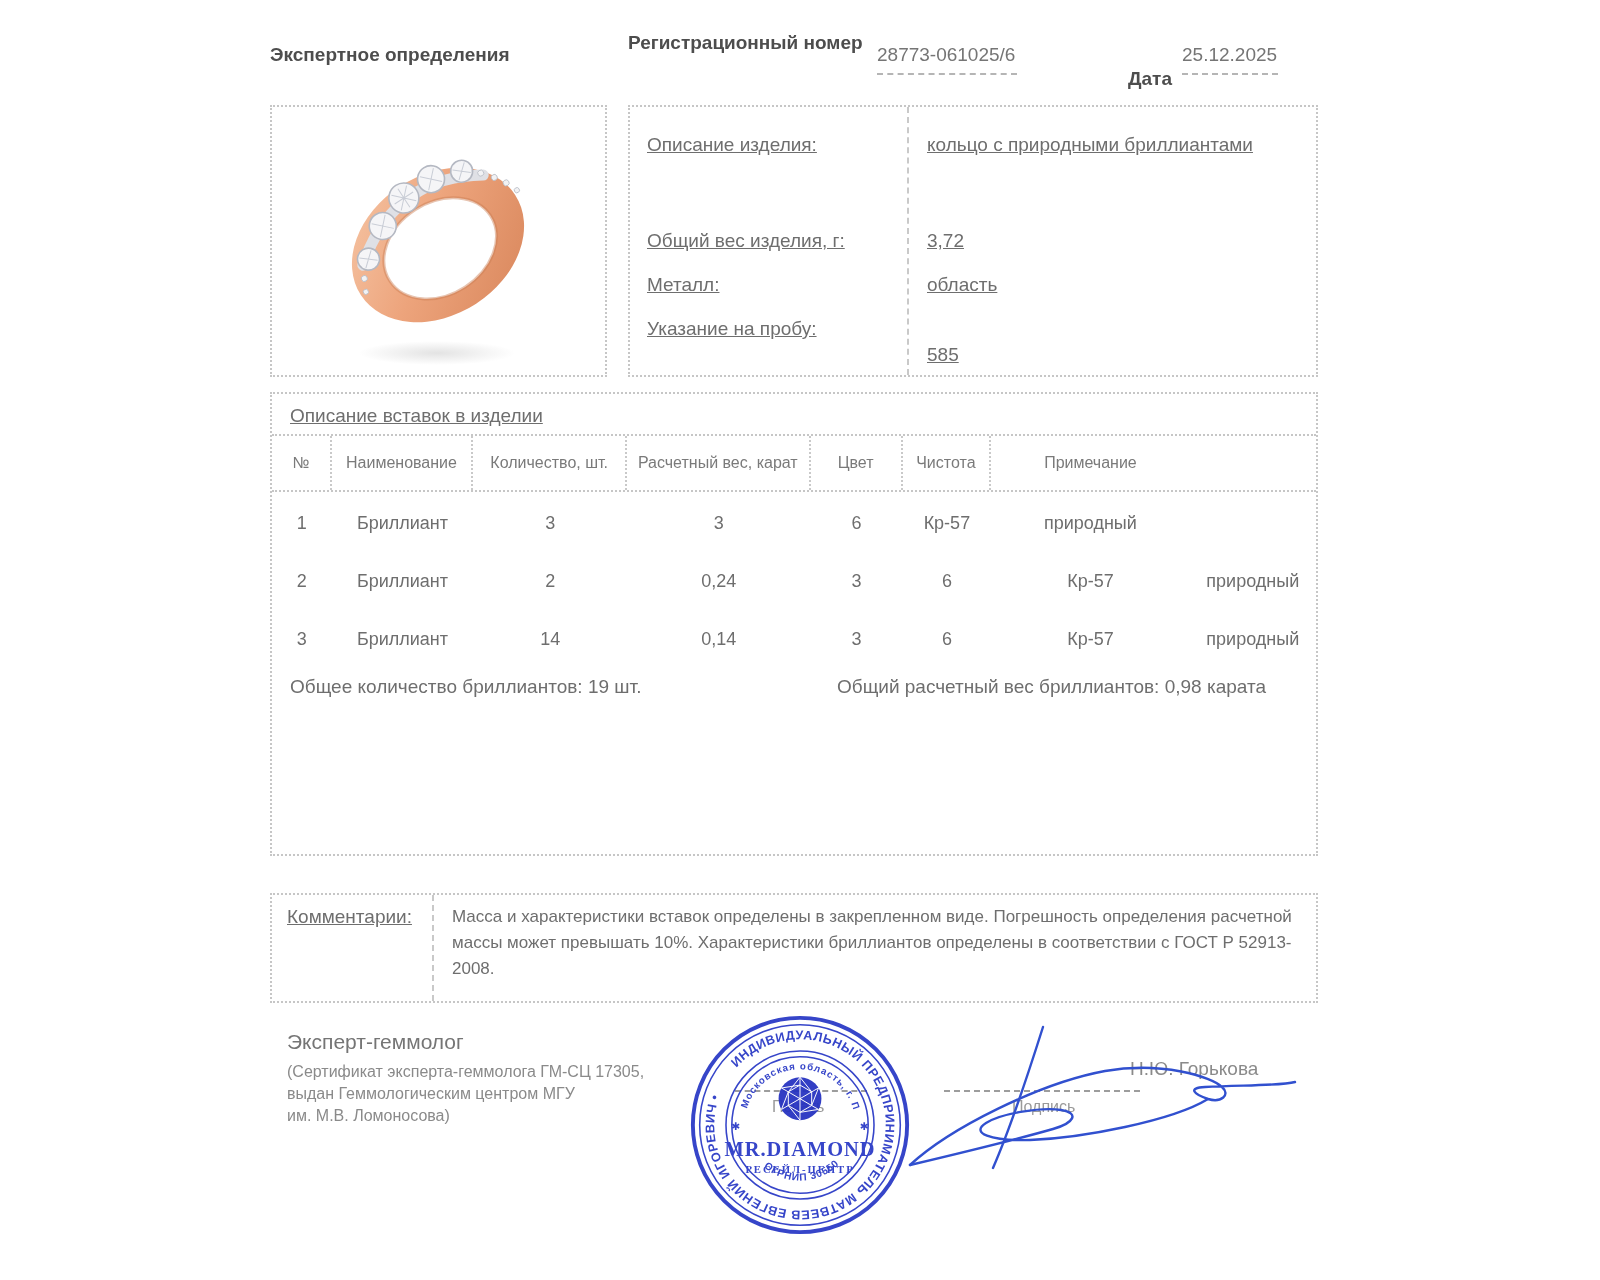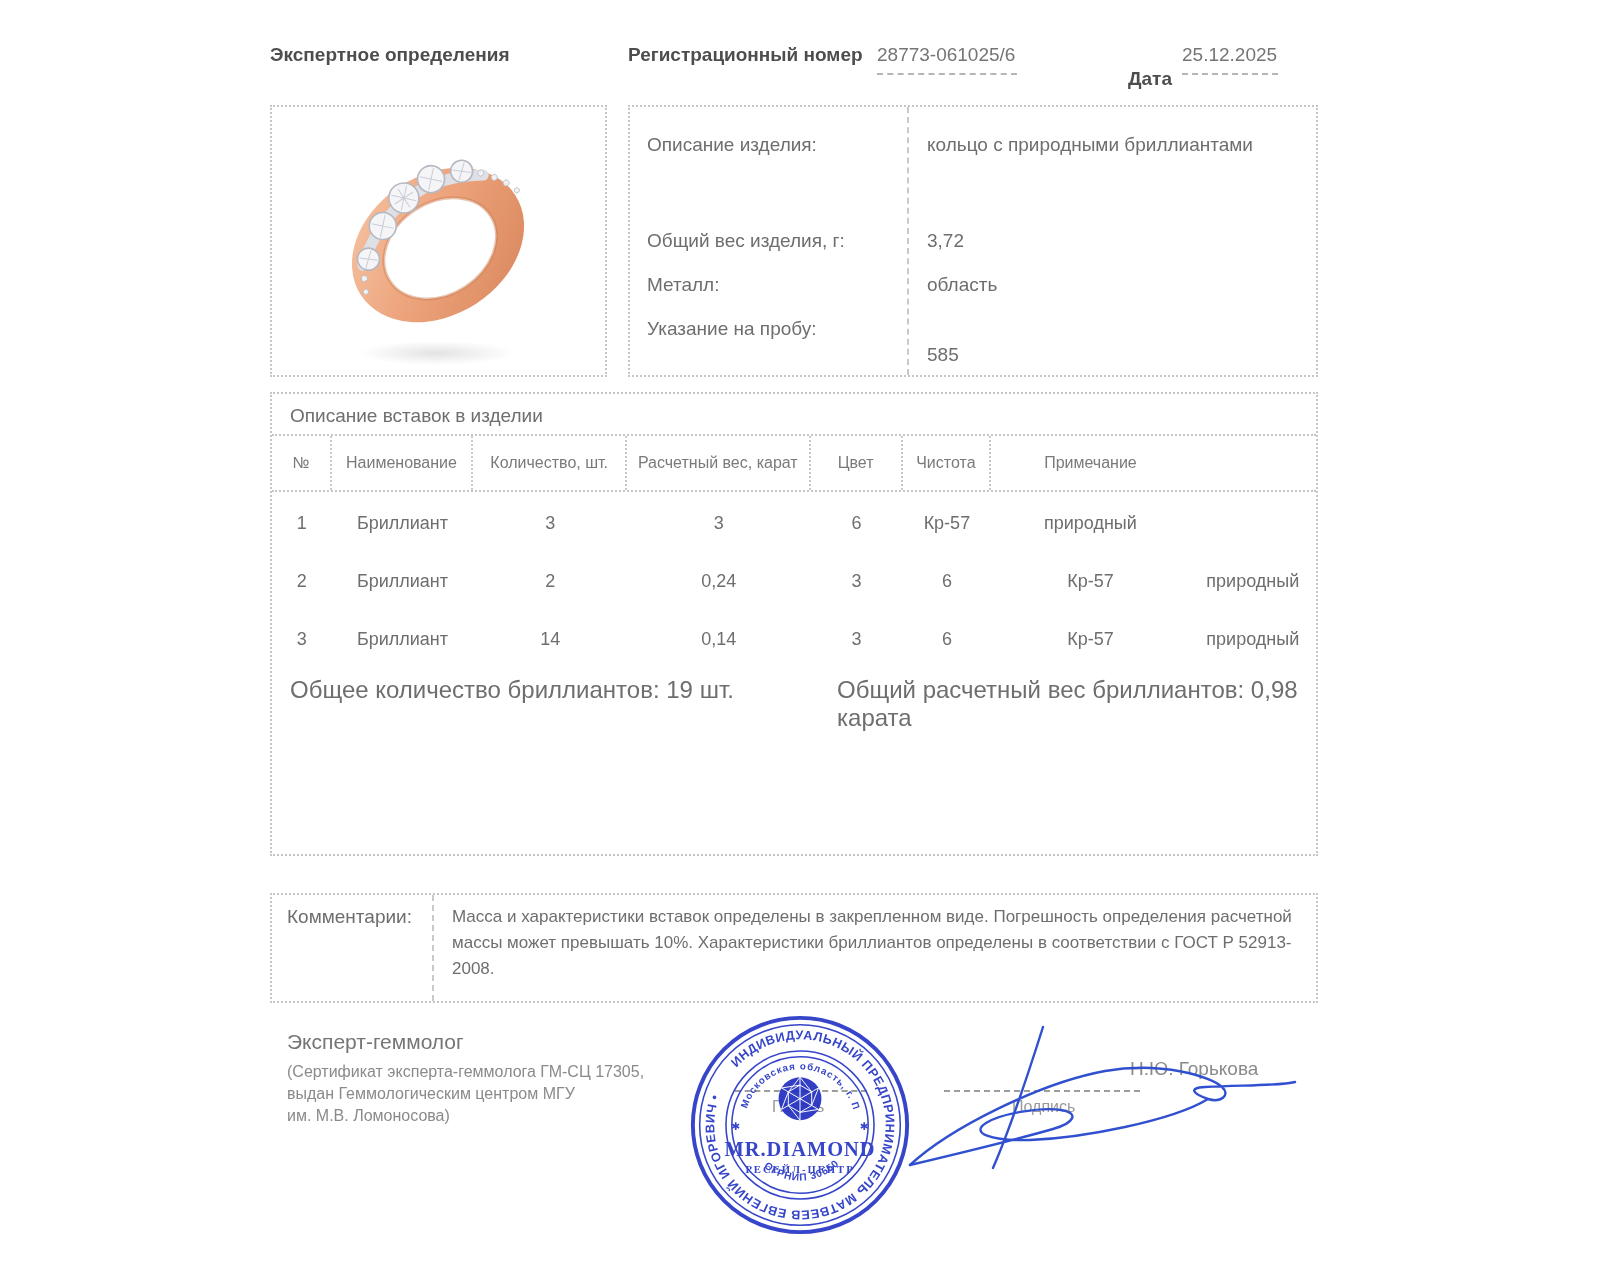--- a/index.html
+++ b/index.html
@@ -6,59 +6,59 @@
   html,body { background:#fff; }
   .page {
     position:relative; width:1600px; height:1280px; background:#ffffff;
     font-family:"Liberation Sans", sans-serif; overflow:hidden;
   }
   .abs { position:absolute; }
   .bold-label { font-weight:bold; color:#4d4d4d; font-size:19px; }
   .val { color:#757575; font-size:19px; }
   .dash-under { border-bottom:2px dashed #b5b5b5; padding-bottom:7px; }
   .panel { border:2px dotted #c6c6c6; }
-  .lbl { color:#6e6e6e; font-size:19px; }
+  .lbl { color:#6e6e6e; font-size:19px;text-decoration:underline; }
 
   
   .details-divider { border-left:2px dashed #c9c9c9; }
 
   
   .grid8 { display:grid; grid-template-columns:5.7% 13.6% 14.7% 17.6% 8.8% 8.5% 19% 12.1%; width:100%; }
   .thead-row { border-top:2px dotted #c6c6c6; border-bottom:2px dotted #c6c6c6; }
   .th {
     font-size:16px; color:#7a7a7a; display:flex; align-items:center; justify-content:center;
     height:54px; border-right:2px dotted #c9c9c9; text-align:center; padding:0 4px;
   }
   .th:last-child { border-right:none; }
   .td {
     font-size:18px; color:#6e6e6e; display:flex; align-items:center; justify-content:center;
     height:58px; text-align:center;
   }
-  .totals { font-size:24px; color:#6e6e6e; }
+  .totals { font-size:19px; color:#6e6e6e; }
 
   
   .comments-text { font-size:17px; color:#6e6e6e; line-height:26px; }
 
   
   .expert-title { font-size:21px; color:#757575; }
   .cert-line { font-size:16px; color:#8a8a8a; line-height:22px; }
   .grey-small { font-size:16px; color:#9a9a9a; }
   .sig-line { border-top:2px dashed #9d9d9d; }
   .expert-name { font-size:19px; color:#8a8a8a; }
 
   .stamp-wrap { opacity:0.93; }
 </style>
 </head>
 <body>
 
 <div class="page">
 
   <div class="abs bold-label" style="left:270px; top:44px;">Экспертное определения</div>
 
-  <div class="abs bold-label" style="left:628px; top:44px;">Регистрационный номер</div>
+  <div class="abs bold-label" style="left:628px; top:32px;">Регистрационный номер</div>
   <div class="abs val dash-under" style="left:877px; top:44px; min-width:140px;">28773-061025/6</div>
 
   <div class="abs bold-label" style="left:1128px; top:32px;margin-top:36px;">Дата</div>
   <div class="abs val dash-under" style="left:1182px; top:44px; min-width:96px;">25.12.2025</div>
 
   <div class="abs panel" style="left:270px; top:105px; width:337px; height:272px;">
     <svg width="333" height="268" viewBox="0 0 333 268">
       <defs>
         <linearGradient id="goldGrad" x1="0" y1="0" x2="1" y2="1">
           <stop offset="0" stop-color="#f6c7a7"></stop>

